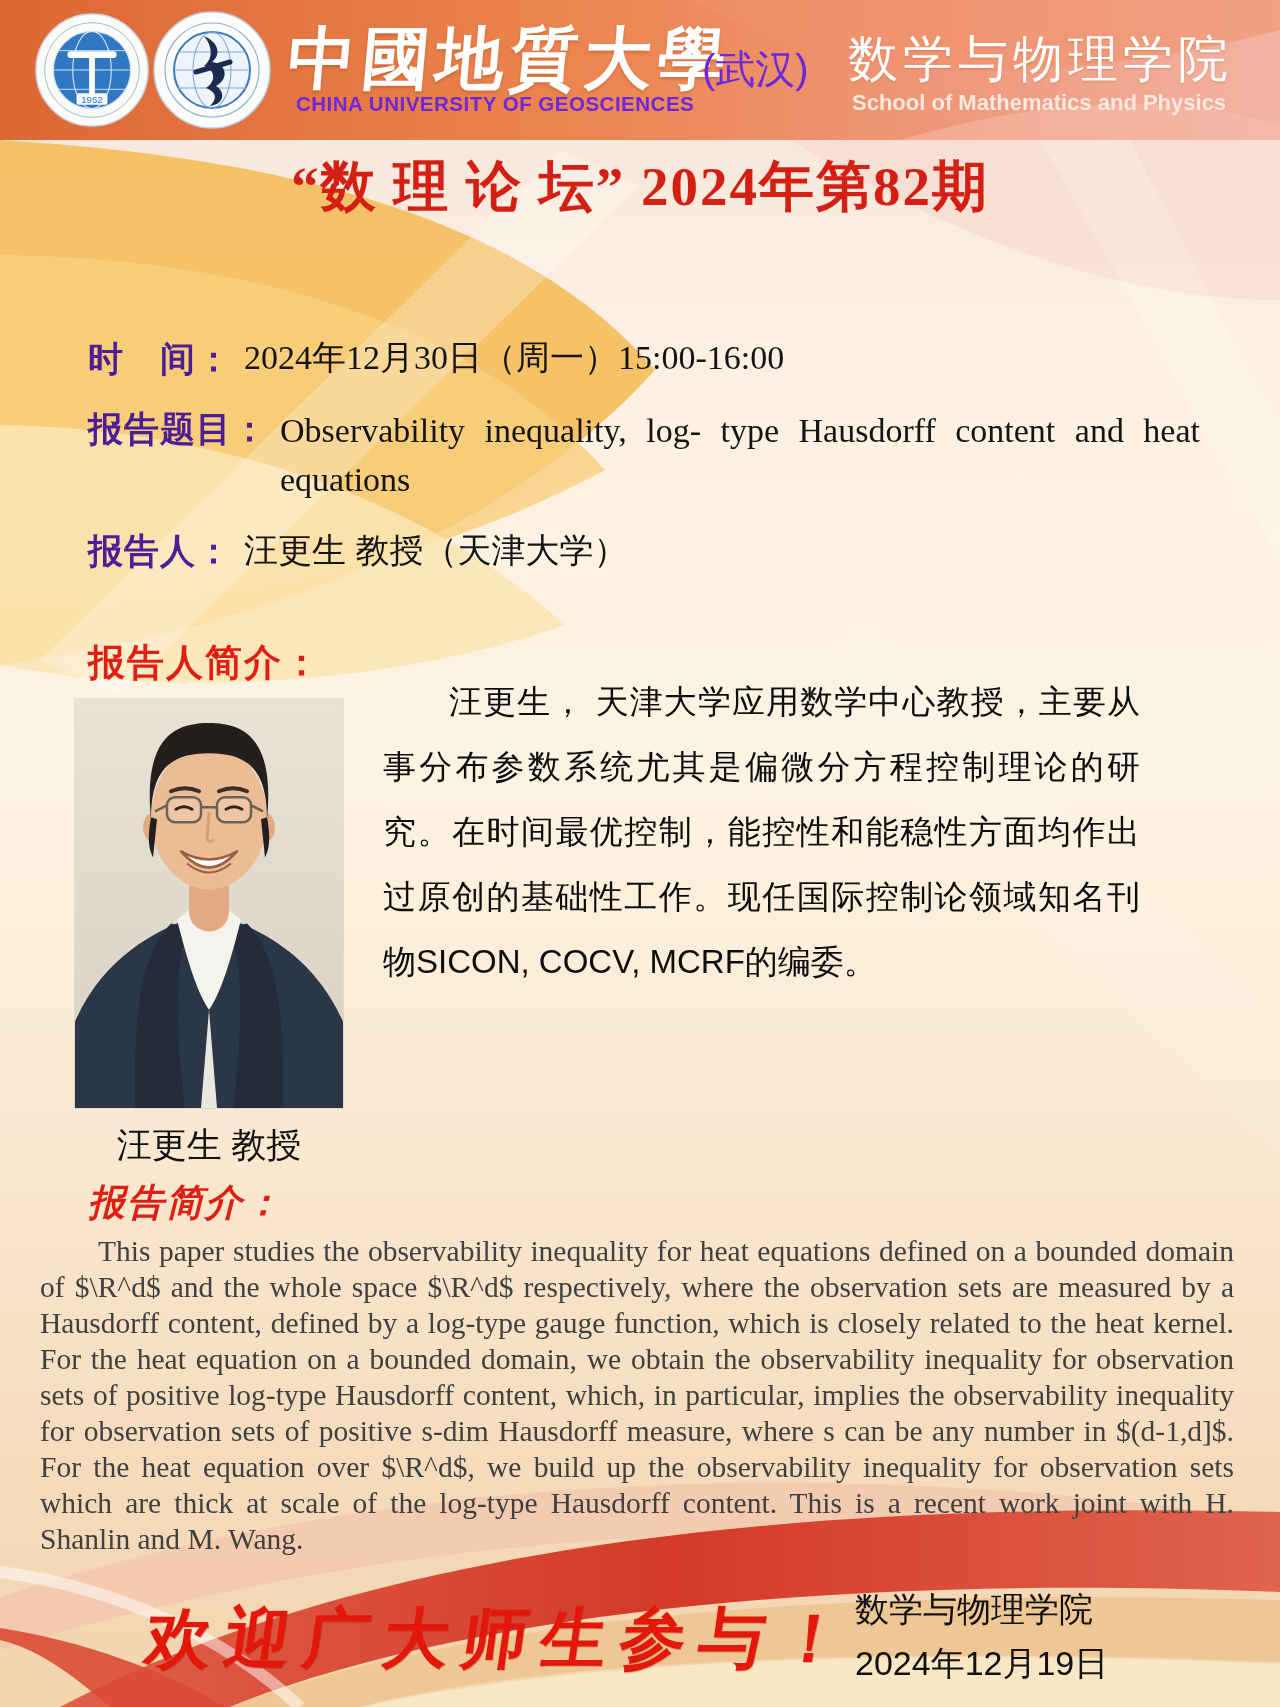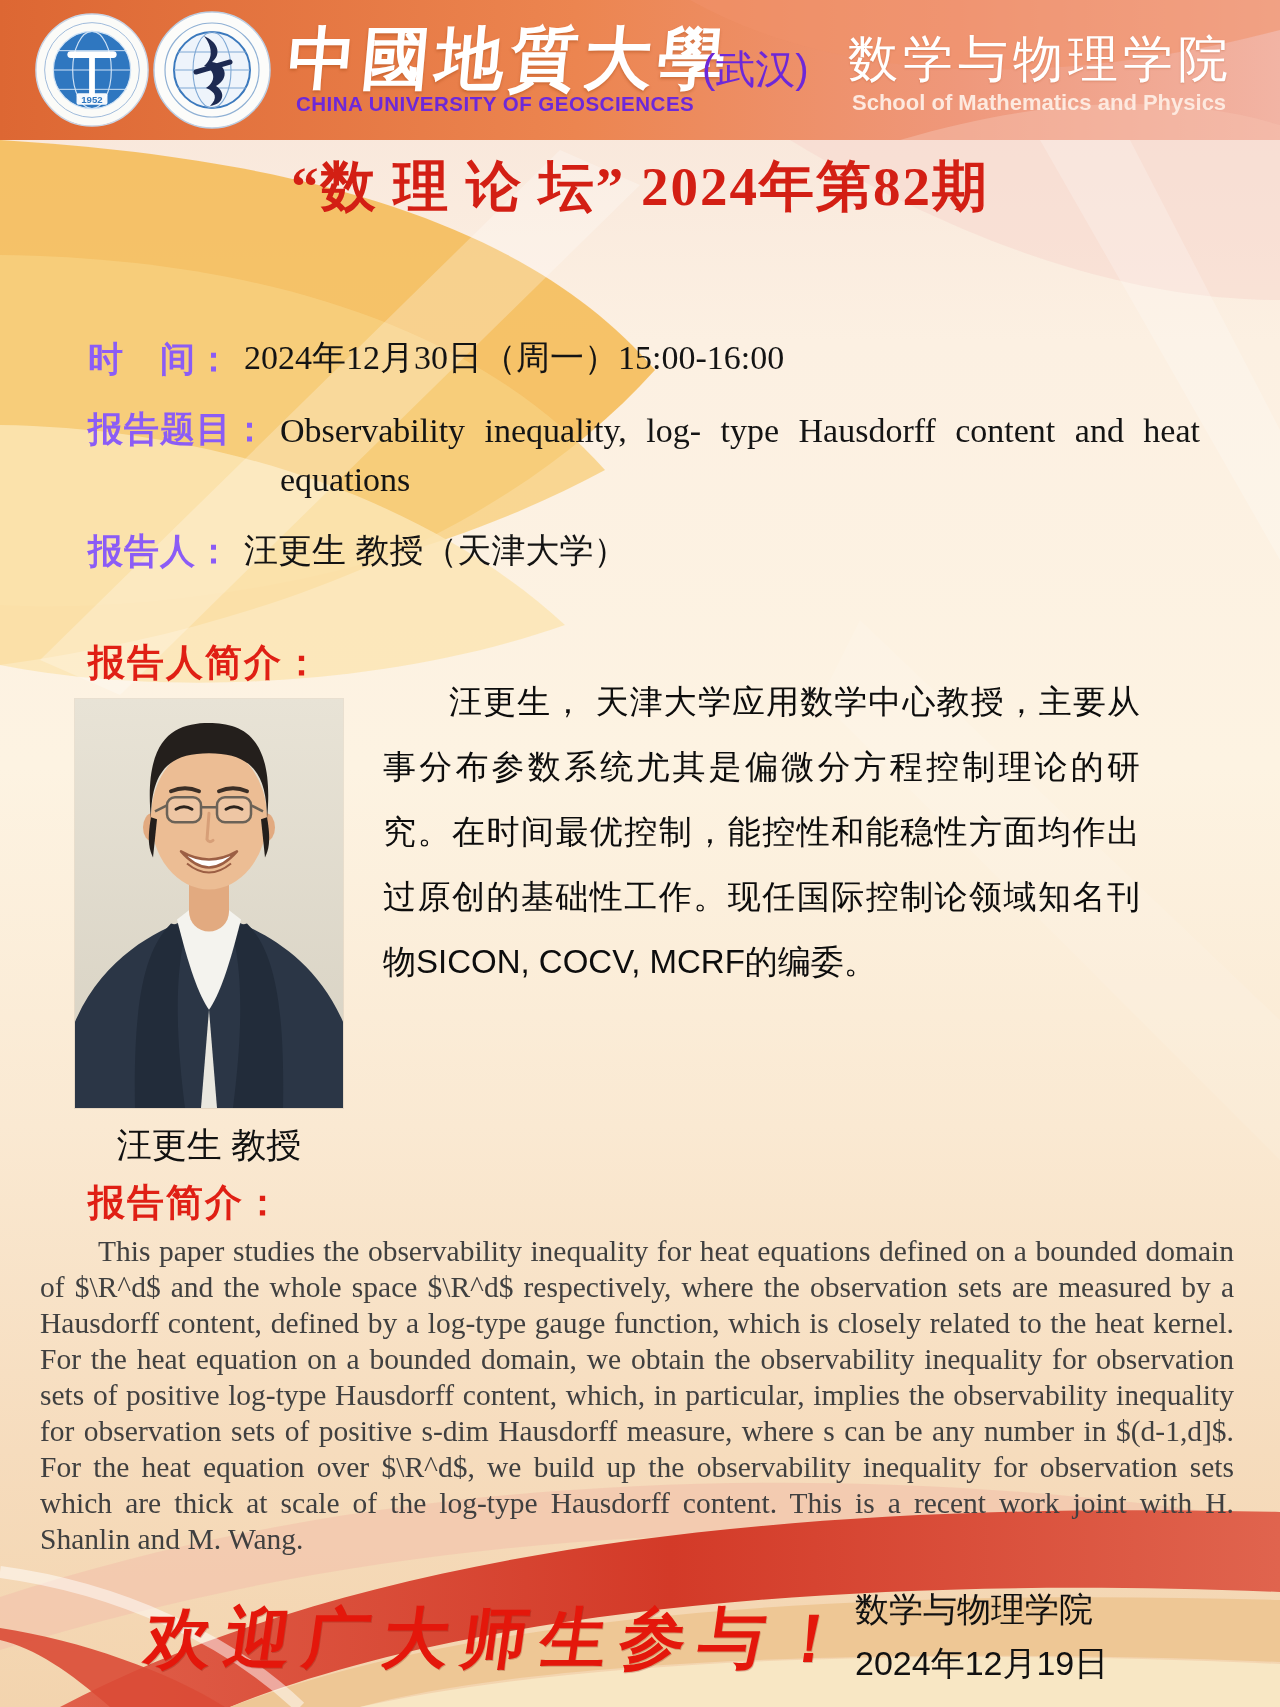--- a/index.html
+++ b/index.html
@@ -5,21 +5,21 @@
   html,body{margin:0;padding:0;background:#888;}
   #page{
     position:relative;width:1280px;height:1707px;margin:0 auto;
     overflow:hidden;background:#fdf2e4;
     font-family:"Liberation Sans",sans-serif;
   }
   .bg{position:absolute;inset:0;width:1280px;height:1707px;z-index:0;}
   .layer{position:absolute;z-index:2;}
 
   
-  .logo{position:absolute;z-index:3;font-weight:bold;}
+  .logo{position:absolute;z-index:3;}
   .brand-zh{
     left:288px;top:14px;color:#ffffff;
     font:700 68px "Liberation Serif",serif;
     letter-spacing:6px;transform:skewX(-5deg);
     text-shadow:0 2px 3px rgba(150,60,10,.35);
     white-space:nowrap;
   }
   .campus{
     left:702px;top:42px;color:#6d28d9;
     font:400 40px "Liberation Sans",sans-serif;white-space:nowrap;
@@ -45,36 +45,36 @@
   }
   .title2{
     left:0;top:248px;width:1280px;text-align:center;
     font:700 52px "Liberation Serif",serif;color:#d31f14;letter-spacing:4px;
   }
 
   
   .info{left:88px;top:336px;width:1112px;}
   .info-row{display:flex;align-items:flex-start;margin-bottom:23px;}
   .info-label{
-    flex:none;font:700 35px "Liberation Serif",serif;color:#8b5cf6;
+    flex:none;font:700 35px "Liberation Serif",serif;color:#4c1d95;
     white-space:pre;letter-spacing:1px;
   }
   .info-value{
     padding-left:12px;font:400 34px "Liberation Sans",sans-serif;
     color:#141414;line-height:1.3;
   }
   .v-serif{font-family:"Liberation Serif",serif;}
   .v-title{flex:1;text-align:justify;line-height:1.45;font-family:"Liberation Serif",serif;}
 
   
   .sec-head{
     font:700 37px "Liberation Serif",serif;color:#e01f14;letter-spacing:2px;white-space:nowrap;
   }
   .head-speaker{left:88px;top:638px;}
-  .head-abstract{left:88px;top:1178px;}
+  .head-abstract{left:88px;top:1178px;font-style:italic;}
 
   
   .photo{left:75px;top:699px;width:268px;height:409px;box-shadow:0 0 0 1px rgba(0,0,0,.08);}
   .photo svg{display:block;width:100%;height:100%;}
   .photo-cap{
     left:75px;top:1122px;width:268px;text-align:center;
     font:400 35px "Liberation Sans",sans-serif;color:#111;white-space:nowrap;
   }
   .bio{
     left:383px;top:669px;width:757px;

